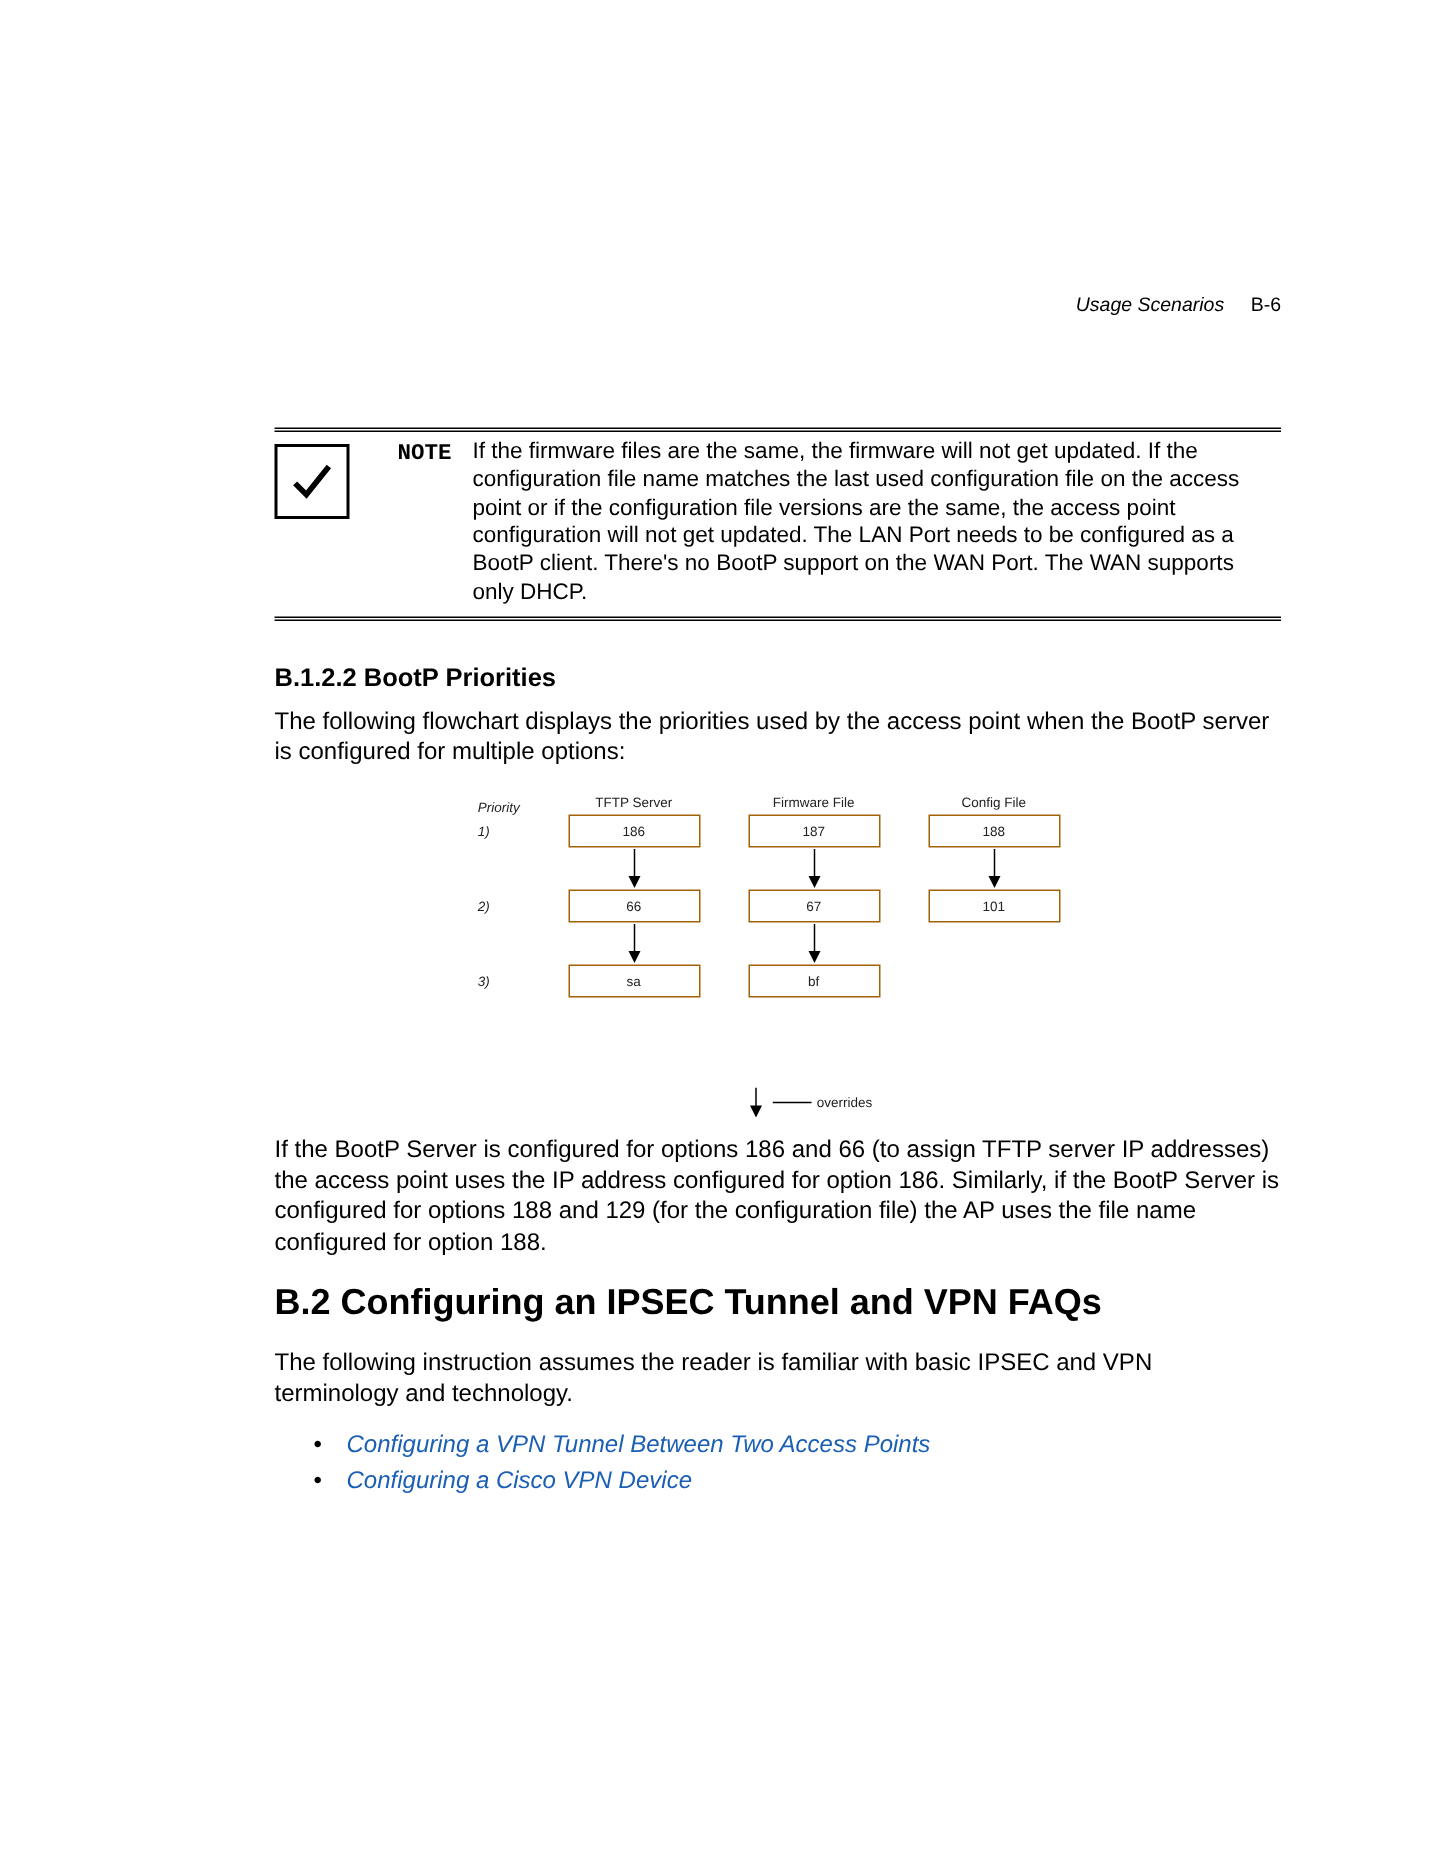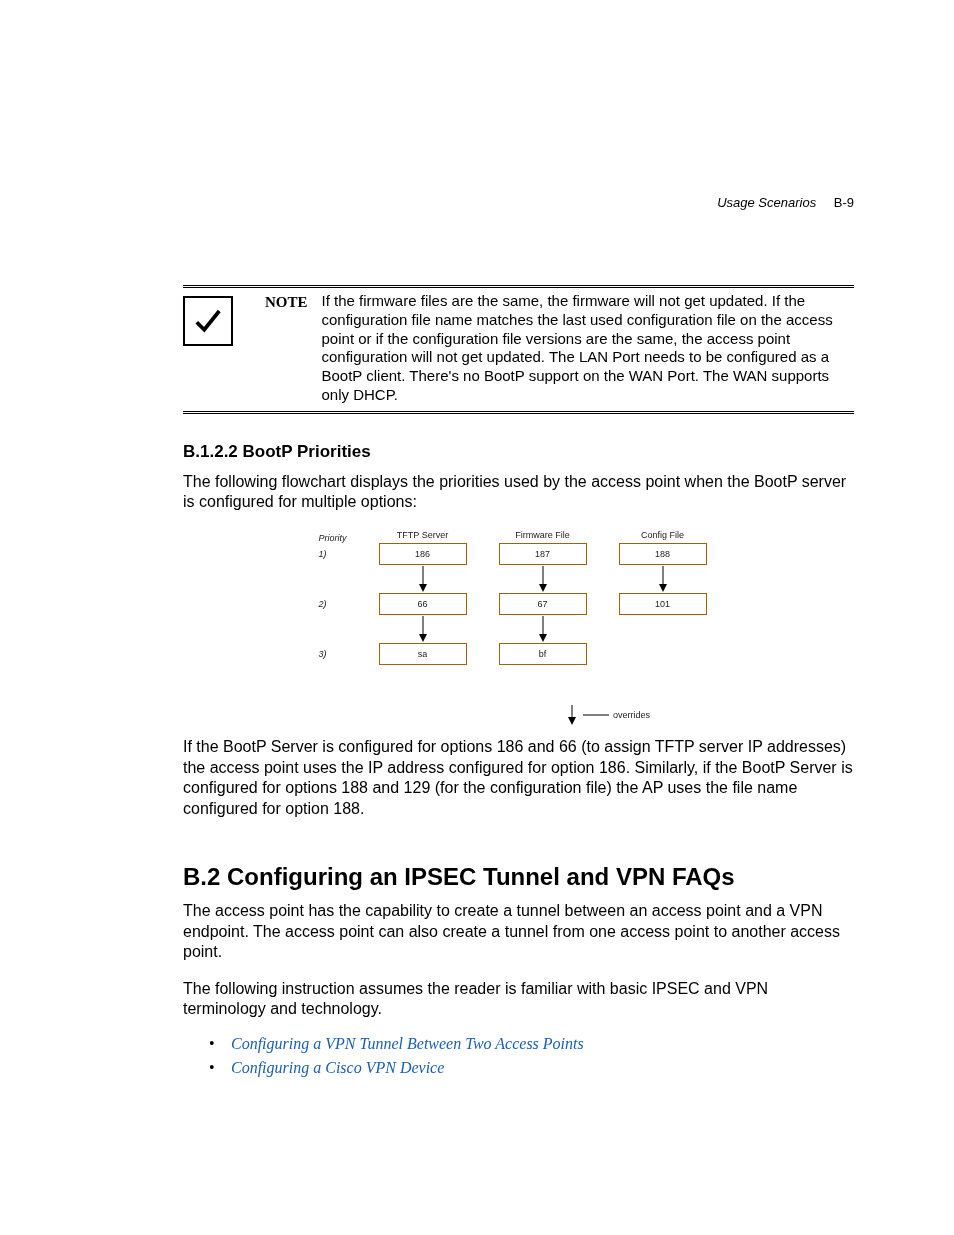--- a/index.html
+++ b/index.html
@@ -46,21 +46,21 @@
     width: 46px;
     height: 46px;
     border: 2px solid #000;
     display: flex;
     align-items: center;
     justify-content: center;
   }
   .note-icon svg { width: 30px; height: 30px; }
   .note-label {
     font-weight: bold;
-    font-family: Liberation Serif, serif;
+    font-family: Liberation Mono, monospace;
     font-stretch: condensed;
     font-size: 15px;
     white-space: nowrap;
     margin-right: 14px;
     margin-top: 2px;
   }
   .note-text {
     font-family: "Arial Narrow", Arial, sans-serif;
     font-stretch: condensed;
     font-size: 15px;
@@ -78,30 +78,30 @@
     font-stretch: condensed;
     font-size: 16px;
     line-height: 1.28;
     margin-top: 10px;
   }
   .h2 {
     font-weight: bold;
     font-family: "Arial Narrow", Arial, sans-serif;
     font-stretch: condensed;
     font-size: 24px;
-    margin-top: 44px;
+    margin-top: 16px;
   }
   ul.links {
     margin: 12px 0 0 0;
     padding: 0 0 0 48px;
     list-style: none;
   }
   ul.links li {
     position: relative;
-    font-family: Liberation Serif, serif;
+    font-family: Liberation Sans, sans-serif;
     font-stretch: condensed;
     font-size: 16px;
     font-style: italic;
     color: #1a5fb4;
     line-height: 1.5;
   }
   ul.links li::before {
     content: "•";
     position: absolute;
     left: -22px;
@@ -150,39 +150,38 @@
     font-size: 9px;
   }
   .fc-arrow {
     height: 28px;
     display: flex;
     align-items: center;
     justify-content: center;
   }
   .fc-arrow svg { width: 10px; height: 26px; }
   .fc-override {
-    margin-top: 40px;
-    display: flex;
-    align-items: center;
-    justify-content: center;
+    margin-top: 60px;
+    display: flex;
+    align-items: center;
     font-size: 9px;
     color: #222;
     font-family: Arial, sans-serif;
     padding-left: 180px;
   }
   .fc-override svg.down { width: 10px; height: 20px; margin-right: 6px; }
 </style>
 </head>
 <body>
 
 <div class="page">
 
   <div class="running-head">
     <span class="chapter">Usage Scenarios</span>
-    <span>B-9</span>
+    <span>B-6</span>
   </div>
 
   <div class="note-block">
     <div class="note-icon-box">
       <div class="note-icon">
         <svg viewBox="0 0 24 24">
             <path d="M3 13 L9 19 L21 4" stroke="#000" stroke-width="3" fill="none"></path>
           </svg>
       </div>
     </div>
@@ -293,21 +292,20 @@
       <svg width="30" height="8" viewBox="0 0 30 8">
           <line x1="0" y1="4" x2="26" y2="4" stroke="#000"></line>
         </svg>
       <span>overrides</span>
     </div>
   </div>
 
   <div class="body">If the BootP Server is configured for options 186 and 66 (to assign TFTP server IP addresses) the access point uses the IP address configured for option 186. Similarly, if the BootP Server is configured for options 188 and 129 (for the configuration file) the AP uses the file name configured for option 188.</div>
 
   <div class="h2">B.2  Configuring an IPSEC Tunnel and VPN FAQs</div>
-  <div class="body">The access point has the capability to create a tunnel between an access point and a VPN endpoint. The access point can also create a tunnel from one access point to another access point.</div>
   <div class="body" style="margin-top:16px">The following instruction assumes the reader is familiar with basic IPSEC and VPN terminology and technology.</div>
 
   <ul class="links">
     <li>Configuring a VPN Tunnel Between Two Access Points</li>
     <li>Configuring a Cisco VPN Device</li>
   </ul>
 
 </div>
 
 </body></html>

